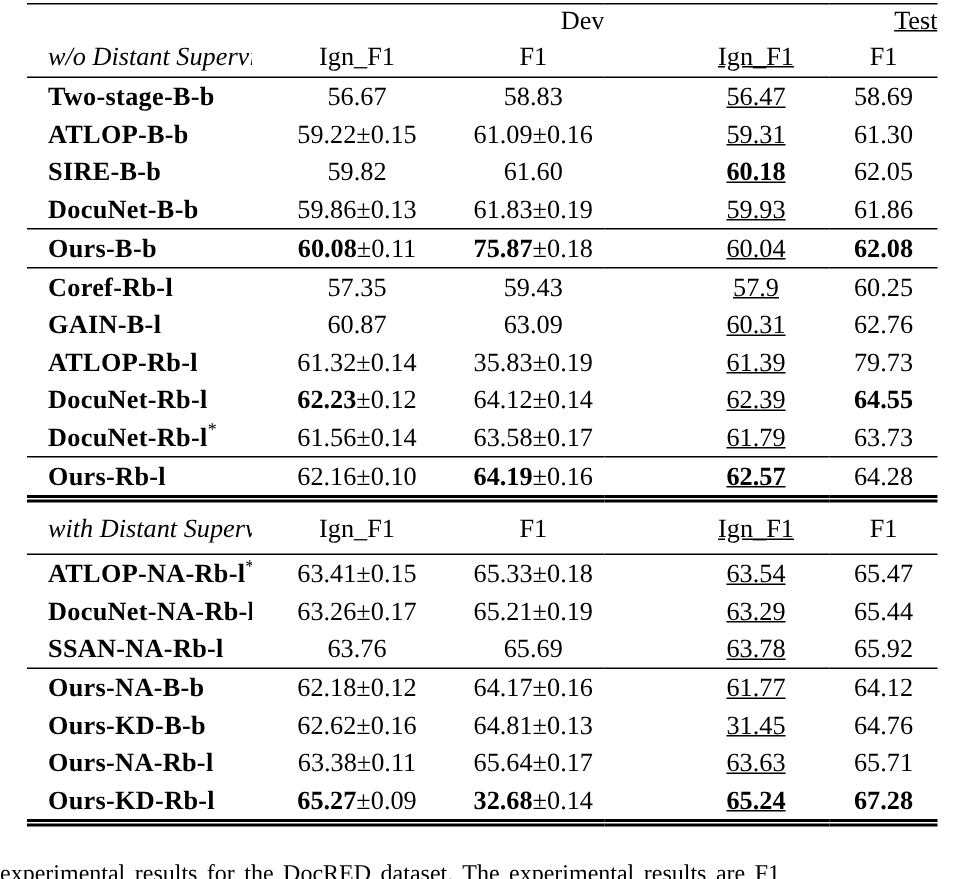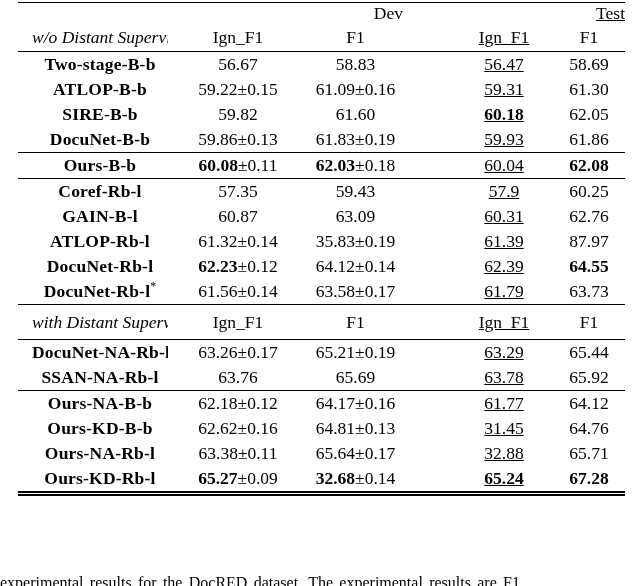--- a/index.html
+++ b/index.html
@@ -38,21 +38,21 @@
   }
   .span-row th { height: 21px; line-height: 21px; }
   .head-row th { height: 27px; line-height: 27px; }
   .grp { text-align: right; }
   .sec-label {
     font-style: italic;
     text-align: left;
     padding-left: 14px;
   }
   .model-col {
-    text-align: center;
+    text-align: left;
     padding-left: 14px;
   }
   .mname { font-weight: bold; letter-spacing: 0.2px; }
   .msup { font-size: 12px; line-height: 0; }
   .num { text-align: center; }
   .shift { padding-left: 52px; text-decoration: underline; }
   .b { font-weight: bold; text-align: right; }
   tr.rule td, tr.rule th { border-bottom: 1.7px solid #000; }
   tr.dbl td, tr.dbl th { border-bottom: 5px double #000; }
   tr.sec2 th { height: 34px; line-height: 34px; vertical-align: bottom; }
@@ -119,21 +119,21 @@
       <tr class="rule">
         <td class="model-col"><span class="mname">DocuNet-B-b</span></td>
         <td class="num"><span>59.86</span><span class="pm">±0.13</span></td>
         <td class="num"><span>61.83</span><span class="pm">±0.19</span></td>
         <td class="num shift"><span>59.93</span></td>
         <td class="num"><span>61.86</span></td>
       </tr>
       <tr class="rule">
         <td class="model-col"><span class="mname">Ours-B-b</span></td>
         <td class="num"><span class="b">60.08</span><span class="pm">±0.11</span></td>
-        <td class="num"><span class="b">62.03</span><span class="pm">±0.18</span></td>
+        <td class="num"><span class="b">75.87</span><span class="pm">±0.18</span></td>
         <td class="num shift"><span>60.04</span></td>
         <td class="num"><span class="b">62.08</span></td>
       </tr>
       <tr>
         <td class="model-col"><span class="mname">Coref-Rb-l</span></td>
         <td class="num"><span>57.35</span></td>
         <td class="num"><span>59.43</span></td>
         <td class="num shift"><span>57.9</span></td>
         <td class="num"><span>60.25</span></td>
       </tr>
@@ -142,42 +142,56 @@
         <td class="num"><span>60.87</span></td>
         <td class="num"><span>63.09</span></td>
         <td class="num shift"><span>60.31</span></td>
         <td class="num"><span>62.76</span></td>
       </tr>
       <tr>
         <td class="model-col"><span class="mname">ATLOP-Rb-l</span></td>
         <td class="num"><span>61.32</span><span class="pm">±0.14</span></td>
         <td class="num"><span>35.83</span><span class="pm">±0.19</span></td>
         <td class="num shift"><span>61.39</span></td>
-        <td class="num"><span>87.97</span></td>
+        <td class="num"><span>79.73</span></td>
       </tr>
       <tr>
         <td class="model-col"><span class="mname">DocuNet-Rb-l</span></td>
         <td class="num"><span class="b">62.23</span><span class="pm">±0.12</span></td>
         <td class="num"><span>64.12</span><span class="pm">±0.14</span></td>
         <td class="num shift"><span>62.39</span></td>
         <td class="num"><span class="b">64.55</span></td>
       </tr>
       <tr class="rule">
         <td class="model-col"><span class="mname">DocuNet-Rb-l</span><sup class="msup">*</sup></td>
         <td class="num"><span>61.56</span><span class="pm">±0.14</span></td>
         <td class="num"><span>63.58</span><span class="pm">±0.17</span></td>
         <td class="num shift"><span>61.79</span></td>
         <td class="num"><span>63.73</span></td>
       </tr>
+      <tr class="dbl">
+        <td class="model-col"><span class="mname">Ours-Rb-l</span></td>
+        <td class="num"><span>62.16</span><span class="pm">±0.10</span></td>
+        <td class="num"><span class="b">64.19</span><span class="pm">±0.16</span></td>
+        <td class="num shift"><span class="b">62.57</span></td>
+        <td class="num"><span>64.28</span></td>
+      </tr>
       <tr class="head-row rule sec2">
         <th class="sec-label">with Distant Supervision</th>
         <th class="num">Ign_F1</th>
         <th class="num">F1</th>
         <th class="num shift">Ign_F1</th>
         <th class="num">F1</th>
+      </tr>
+      <tr>
+        <td class="model-col"><span class="mname">ATLOP-NA-Rb-l</span><sup class="msup">*</sup></td>
+        <td class="num"><span>63.41</span><span class="pm">±0.15</span></td>
+        <td class="num"><span>65.33</span><span class="pm">±0.18</span></td>
+        <td class="num shift"><span>63.54</span></td>
+        <td class="num"><span>65.47</span></td>
       </tr>
       <tr>
         <td class="model-col"><span class="mname">DocuNet-NA-Rb-l</span></td>
         <td class="num"><span>63.26</span><span class="pm">±0.17</span></td>
         <td class="num"><span>65.21</span><span class="pm">±0.19</span></td>
         <td class="num shift"><span>63.29</span></td>
         <td class="num"><span>65.44</span></td>
       </tr>
       <tr class="rule">
         <td class="model-col"><span class="mname">SSAN-NA-Rb-l</span></td>
@@ -197,21 +211,21 @@
         <td class="model-col"><span class="mname">Ours-KD-B-b</span></td>
         <td class="num"><span>62.62</span><span class="pm">±0.16</span></td>
         <td class="num"><span>64.81</span><span class="pm">±0.13</span></td>
         <td class="num shift"><span>31.45</span></td>
         <td class="num"><span>64.76</span></td>
       </tr>
       <tr>
         <td class="model-col"><span class="mname">Ours-NA-Rb-l</span></td>
         <td class="num"><span>63.38</span><span class="pm">±0.11</span></td>
         <td class="num"><span>65.64</span><span class="pm">±0.17</span></td>
-        <td class="num shift"><span>32.88</span></td>
+        <td class="num shift"><span>63.63</span></td>
         <td class="num"><span>65.71</span></td>
       </tr>
       <tr class="dbl">
         <td class="model-col"><span class="mname">Ours-KD-Rb-l</span></td>
         <td class="num"><span class="b">65.27</span><span class="pm">±0.09</span></td>
         <td class="num"><span class="b">32.68</span><span class="pm">±0.14</span></td>
         <td class="num shift"><span class="b">65.24</span></td>
         <td class="num"><span class="b">67.28</span></td>
       </tr>
     </tbody>

